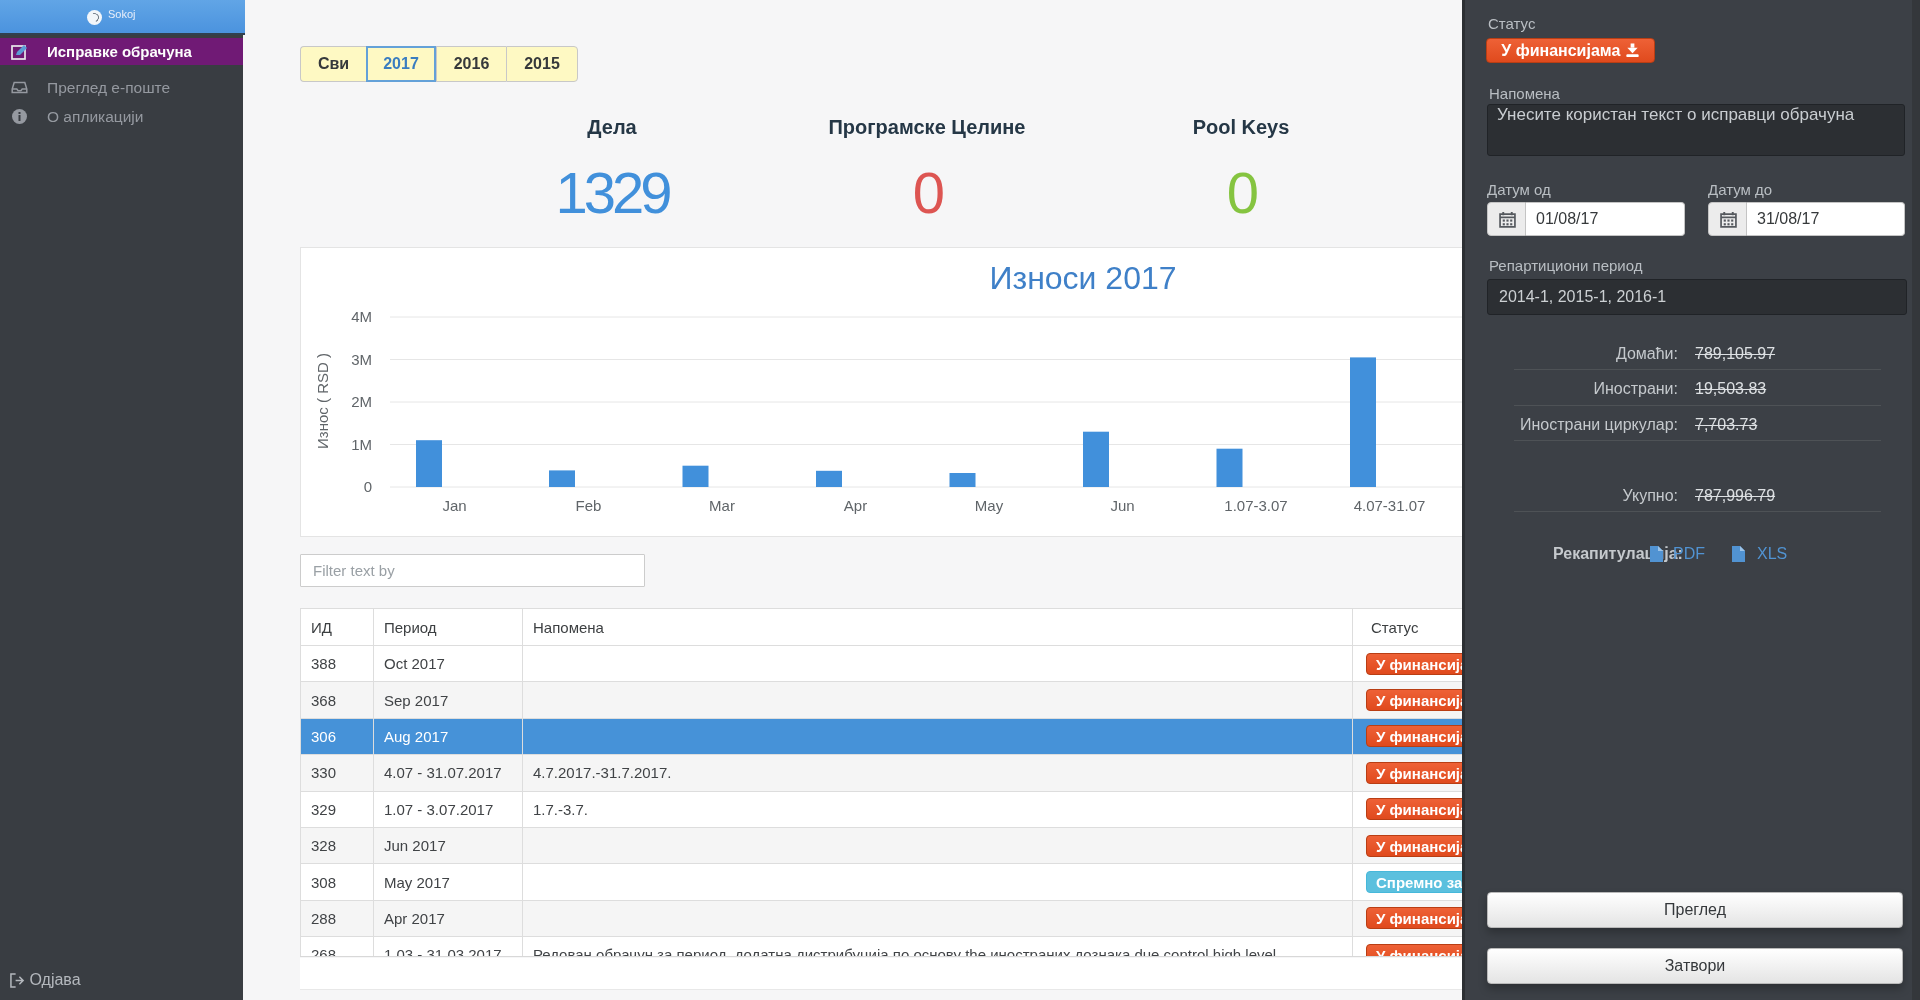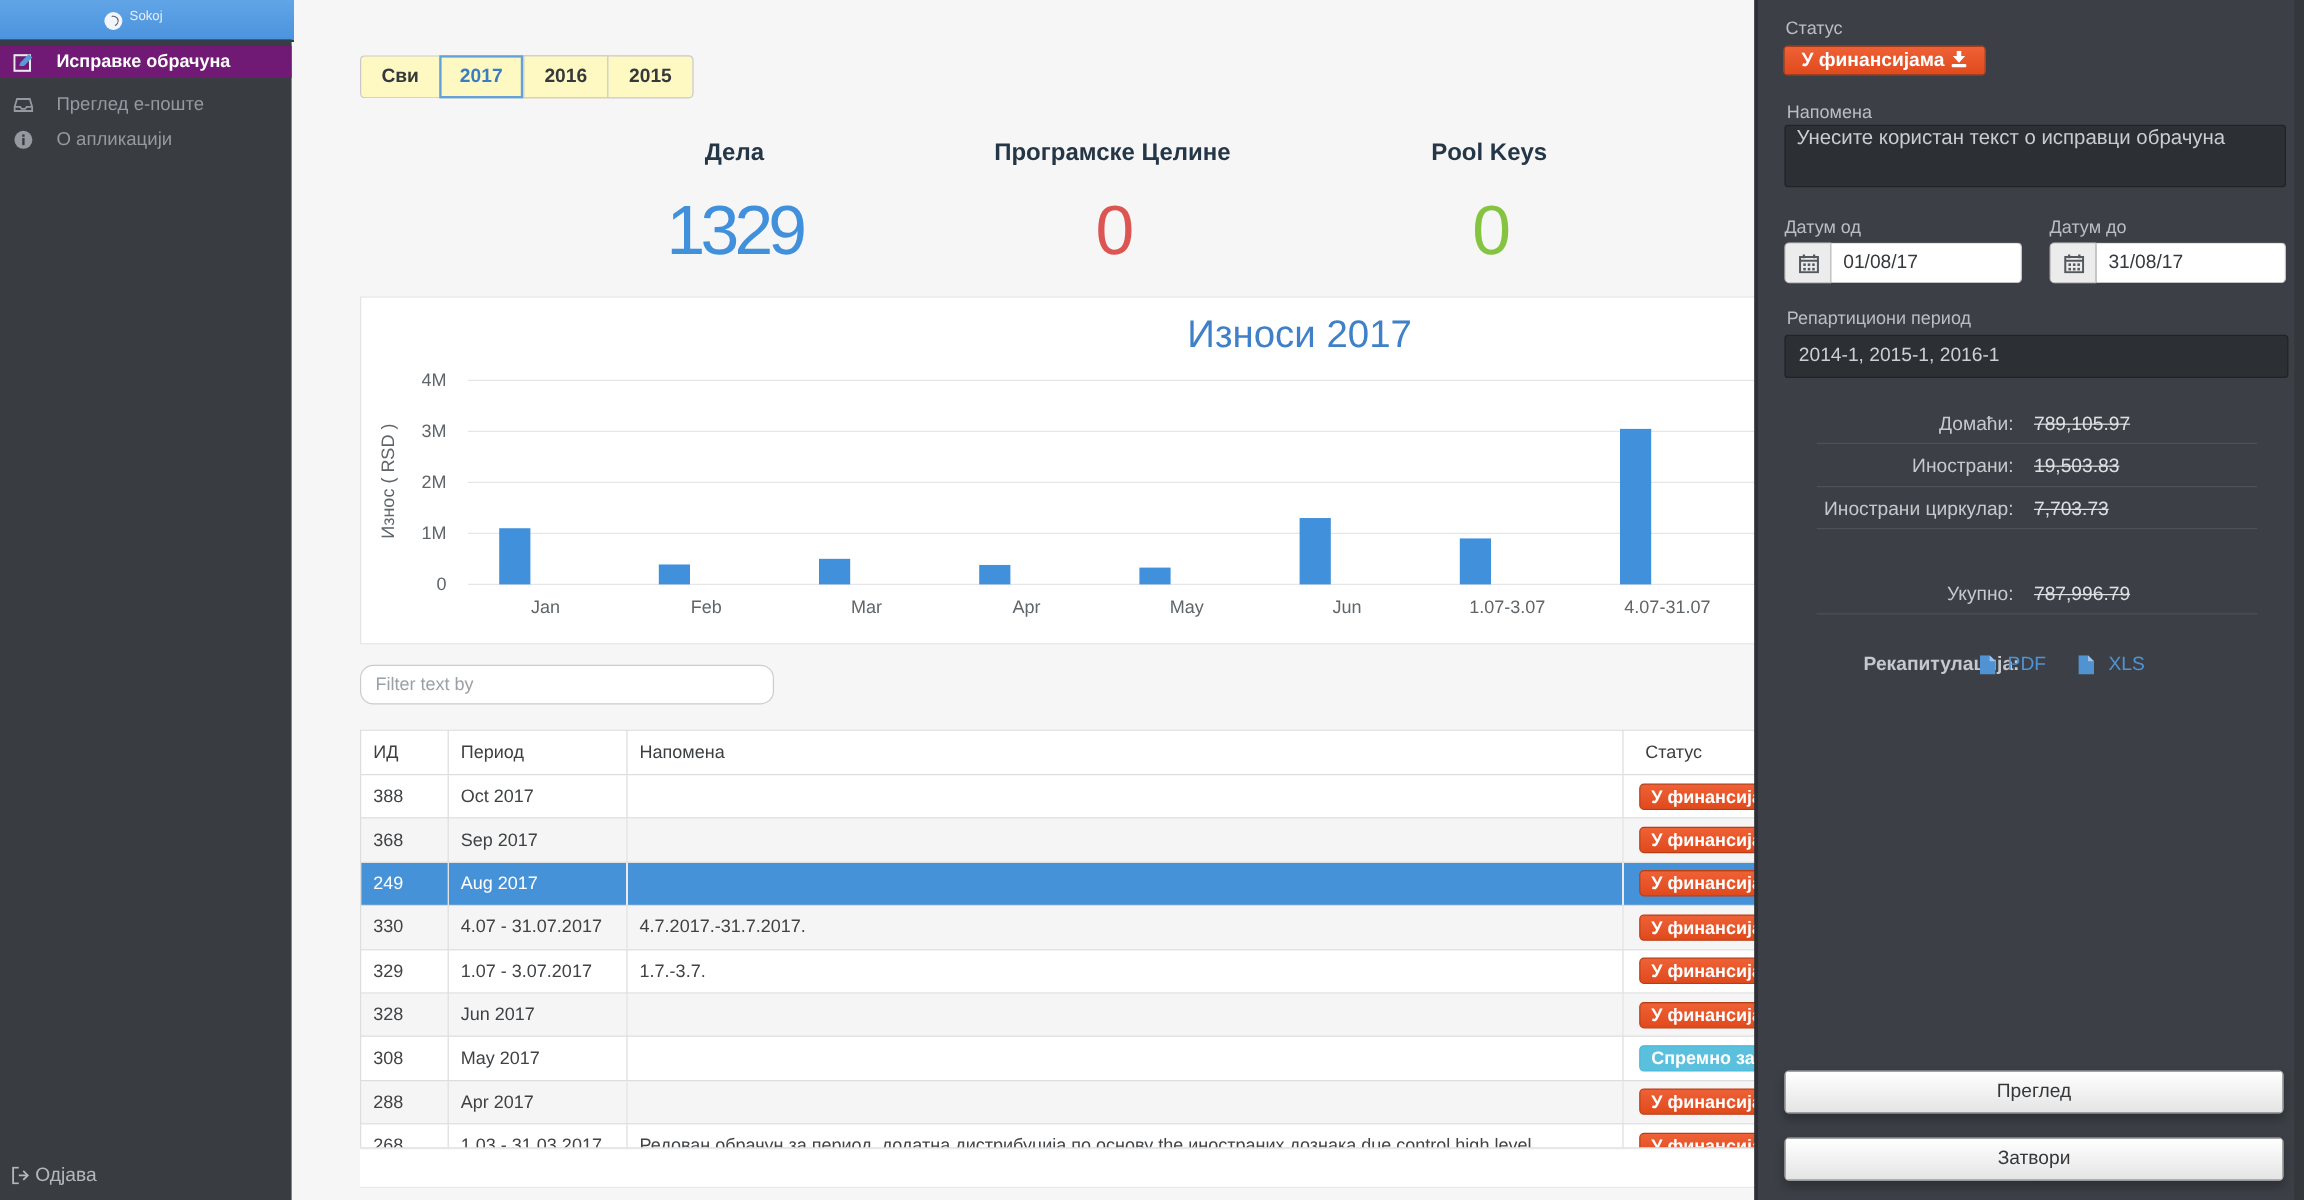--- a/index.html
+++ b/index.html
@@ -43,21 +43,21 @@
 #st1 { left:209px; top:116px; } #st1 .snum { color:#4190db; }
 #st2 { left:524px; top:116px; } #st2 .snum { color:#dd5552; }
 #st3 { left:838px; top:116px; } #st3 .snum { color:#85c440; }
 
 
 #chartcard { position:absolute; left:57px; top:247px; width:1558px; height:290px;
   background:#fff; border:1px solid #e4e4e4; }
 
 
 #filter { position:absolute; left:57px; top:554px; width:345px; height:33px; border:1px solid #ccc;
-  border-radius:11px; padding:0 12px; font-size:15px; color:#555; font-family:"Liberation Sans",sans-serif; }
+  border-radius:1px; padding:0 12px; font-size:15px; color:#555; font-family:"Liberation Sans",sans-serif; }
 #filter::placeholder { color:#9aa0a5; }
 
 
 #tablewrap { position:absolute; left:57px; top:608px; width:1620px; height:349px; overflow:hidden;
   border-bottom:1px solid #d8d8d8; }
 table { border-collapse:collapse; width:1604px; table-layout:fixed; background:#fff; font-size:15px; color:#404346; }
 th, td { border:1px solid #ddd; padding:0 0 0 10px; height:36.4px; font-weight:normal; text-align:left; overflow:hidden; white-space:nowrap; }
 th { height:37px; color:#3c3f41; }
 tr.even td { background:#f5f5f5; }
 tr.sel td { background:#4692d8; color:#fff; }
@@ -186,21 +186,21 @@
               <td></td>
               <td class="stc"><span class="badge">У финансијама</span></td>
             </tr>
         <tr class="even">
               <td>368</td>
               <td>Sep 2017</td>
               <td></td>
               <td class="stc"><span class="badge">У финансијама</span></td>
             </tr>
         <tr class="sel">
-              <td>249</td>
+              <td>306</td>
               <td>Aug 2017</td>
               <td></td>
               <td class="stc"><span class="badge">У финансијама</span></td>
             </tr>
         <tr class="even">
               <td>330</td>
               <td>4.07 - 31.07.2017</td>
               <td>4.7.2017.-31.7.2017.</td>
               <td class="stc"><span class="badge">У финансијама</span></td>
             </tr>

